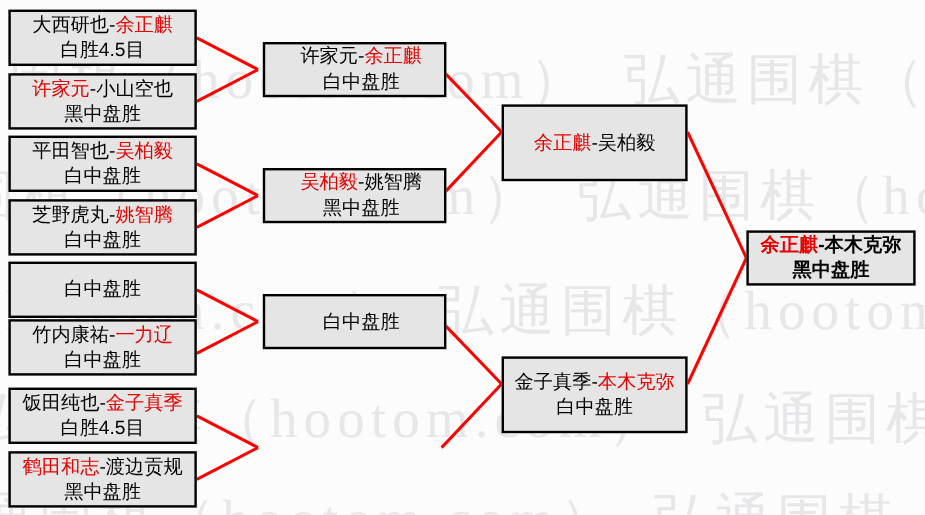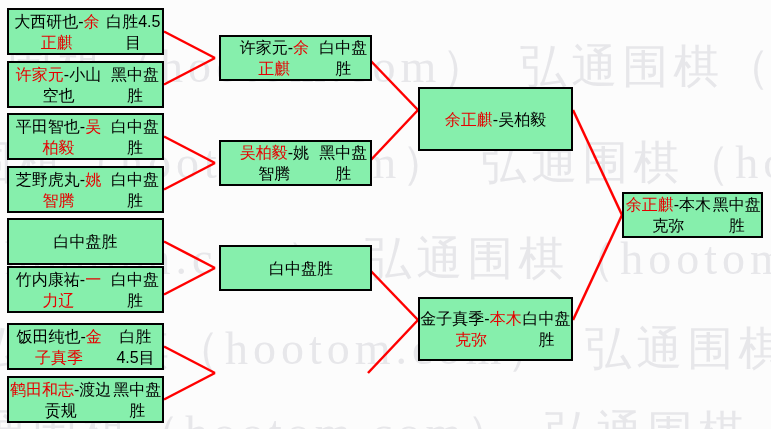--- a/index.html
+++ b/index.html
@@ -22,37 +22,37 @@
     user-select:none;
   }
   .wm-row span{margin-right:28px;}
   
   svg.lines{position:absolute;left:0;top:0;z-index:1;}
   svg.lines line{stroke:#ff0000;stroke-width:2.5;}
   
   .box{
     position:absolute;
     z-index:2;
-    background:#86efac;
+    background:#e5e5e5;
     border:2px solid #000000;
     box-sizing:border-box;
     display:flex;
-    flex-direction:row;
+    flex-direction:column;
     justify-content:center;
     align-items:center;
     text-align:center;
     font-size:16px;
     line-height:21px;
     color:#000000;
   }
   .box .win{color:#e60000;}
   .c1{left:7px;width:157px;height:47px;}
   .c2{left:219px;width:153px;height:46px;padding-left:11px;}
   .c3{left:418px;width:155px;height:64px;}
-  .c4{left:622px;width:141px;height:46px;}
+  .c4{left:622px;width:141px;height:46px;font-weight:bold;}
 </style>
 </head>
 <body>
 
 <div class="stage">
 
   <div class="wm-row" style="top:36px;left:-95px;"><span>弘通围棋（hootom.com）</span><span>弘通围棋（hootom.com）</span></div>
   <div class="wm-row" style="top:132px;left:-135px;"><span>弘通围棋（hootom.com）</span><span>弘通围棋（hootom.com）</span></div>
   <div class="wm-row" style="top:228px;left:-250px;"><span>弘通围棋（hootom.com）</span><span>弘通围棋（hootom.com）</span></div>
   <div class="wm-row" style="top:318px;left:-30px;"><span>弘通围棋（hootom.com）</span><span>弘通围棋（hootom.com）</span></div>

